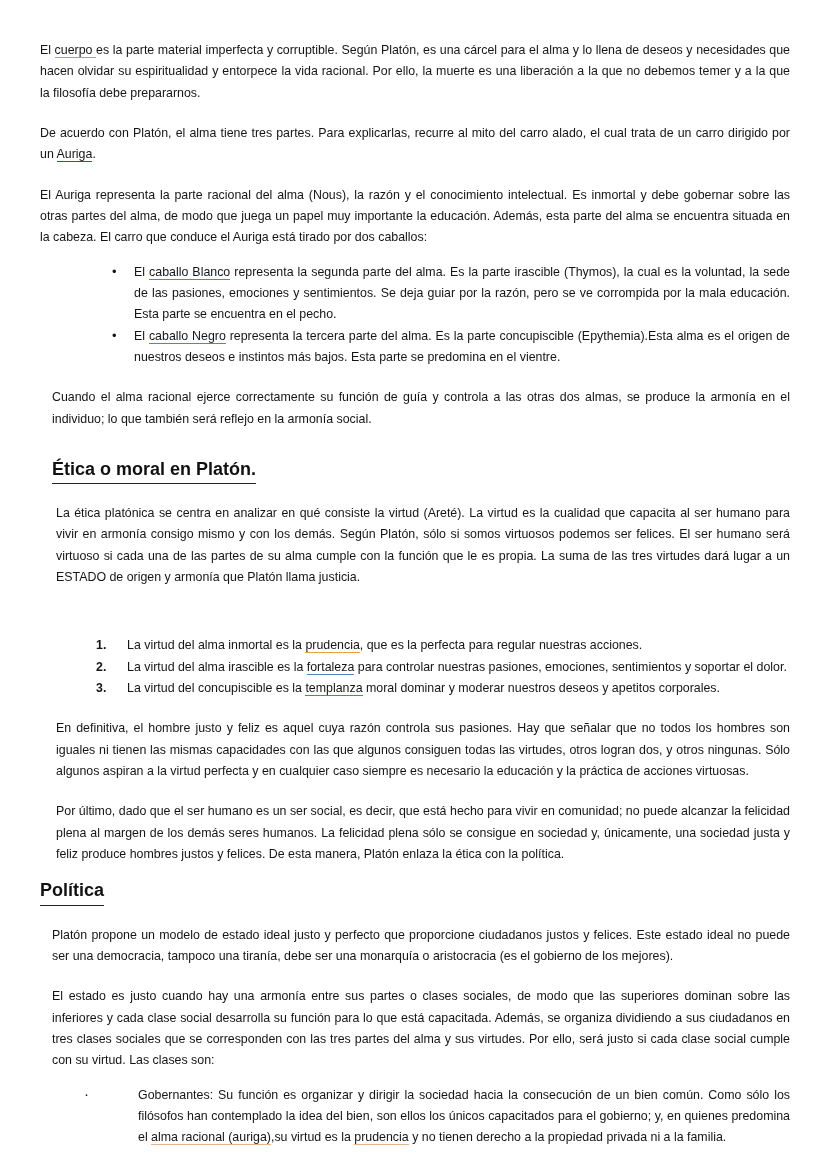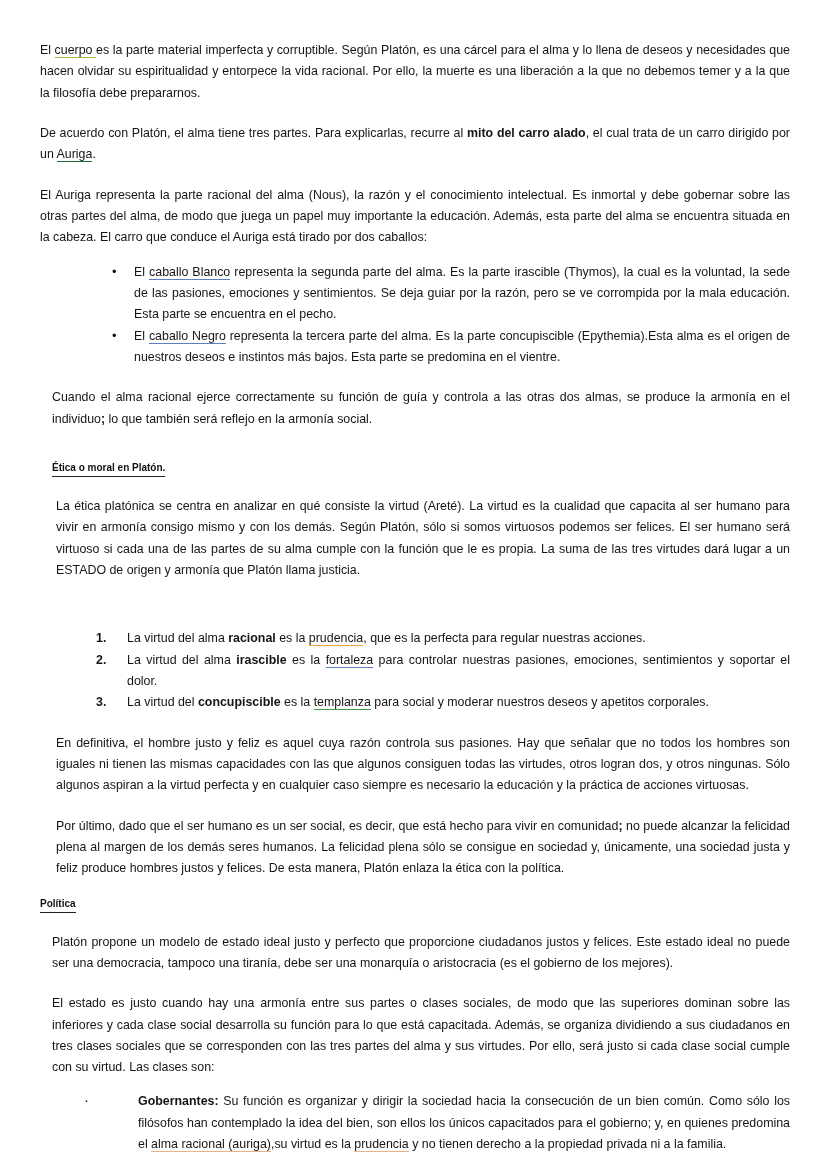--- a/index.html
+++ b/index.html
@@ -30,32 +30,32 @@
     color: #151515;
   }
   .gap-sm { height: 13px; }
   .gap-md { height: 19px; }
   .gap-lg { height: 27px; }
   .gap-xl { height: 34px; }
 
   .indent-1 { padding-left: 12px; }
   .indent-2 { padding-left: 16px; }
 
-  b, strong { font-weight: bold; margin-top: 20px; }
+  b, strong { font-weight: normal; margin-top: 20px; }
 
   
   .u-olive   { text-decoration: none; border-bottom: 1.6px solid #9fb83a; padding-bottom: 0px; }
   .u-green   { text-decoration: none; border-bottom: 1.4px solid #1f6b3b; }
   .u-blue    { text-decoration: none; border-bottom: 1.4px solid #5b7fc7; }
   .u-orange  { text-decoration: none; border-bottom: 1.6px solid #e8a33d; }
   .u-tan     { text-decoration: none; border-bottom: 1.6px solid #e5b48a; }
   .u-emgreen { text-decoration: none; border-bottom: 1.6px solid #3f9a4e; }
 
   h2.heading {
-    font-size: 10px;
+    font-size: 18px;
     font-weight: bold;
     margin: 0;
     color: #111;
     display: inline-block;
     border-bottom: 1.3px solid #222;
     padding-bottom: 1px;
     line-height: 1.4;
   }
 
   ul.bullets {
@@ -173,27 +173,27 @@
 
   <p class="indent-2">La ética platónica se centra en analizar en qué consiste la virtud (Areté). La virtud es la cualidad que capacita al ser humano para vivir en armonía consigo mismo y con los demás. Según Platón, sólo si somos virtuosos podemos ser felices. El ser humano será virtuoso si cada una de las partes de su alma cumple con la función que le es propia. La suma de las tres virtudes dará lugar a un ESTADO de origen y armonía que Platón llama justicia.</p>
 
   <div class="gap-xl"></div>
 
 
   <div class="gap-sm"></div>
 
   <ol class="numlist">
     <li>
-      <span>La virtud del alma </span><b>racional</b><span> es la </span><span class="u-orange">prudencia</span><span>, que es la perfecta para regular nuestras acciones.</span>
+      <span>La virtud del alma </span><b>inmortal</b><span> es la </span><span class="u-orange">prudencia</span><span>, que es la perfecta para regular nuestras acciones.</span>
     </li>
     <li>
       <span>La virtud del alma </span><b>irascible</b><span> es la </span><span class="u-blue">fortaleza</span><span> para controlar nuestras pasiones, emociones, sentimientos y soportar el dolor.</span>
     </li>
     <li>
-      <span>La virtud del </span><b>concupiscible</b><span> es la </span><span class="u-emgreen">templanza</span><span> para social y moderar nuestros deseos y apetitos corporales.</span>
+      <span>La virtud del </span><b>concupiscible</b><span> es la </span><span class="u-emgreen">templanza</span><span> moral dominar y moderar nuestros deseos y apetitos corporales.</span>
     </li>
   </ol>
 
   <div class="gap-md"></div>
 
   <p class="indent-2">En definitiva, el hombre justo y feliz es aquel cuya razón controla sus pasiones. Hay que señalar que no todos los hombres son iguales ni tienen las mismas capacidades con las que algunos consiguen todas las virtudes, otros logran dos, y otros ningunas. Sólo algunos aspiran a la virtud perfecta y en cualquier caso siempre es necesario la educación y la práctica de acciones virtuosas.</p>
 
   <div class="gap-md"></div>
 
   <p class="indent-2">

